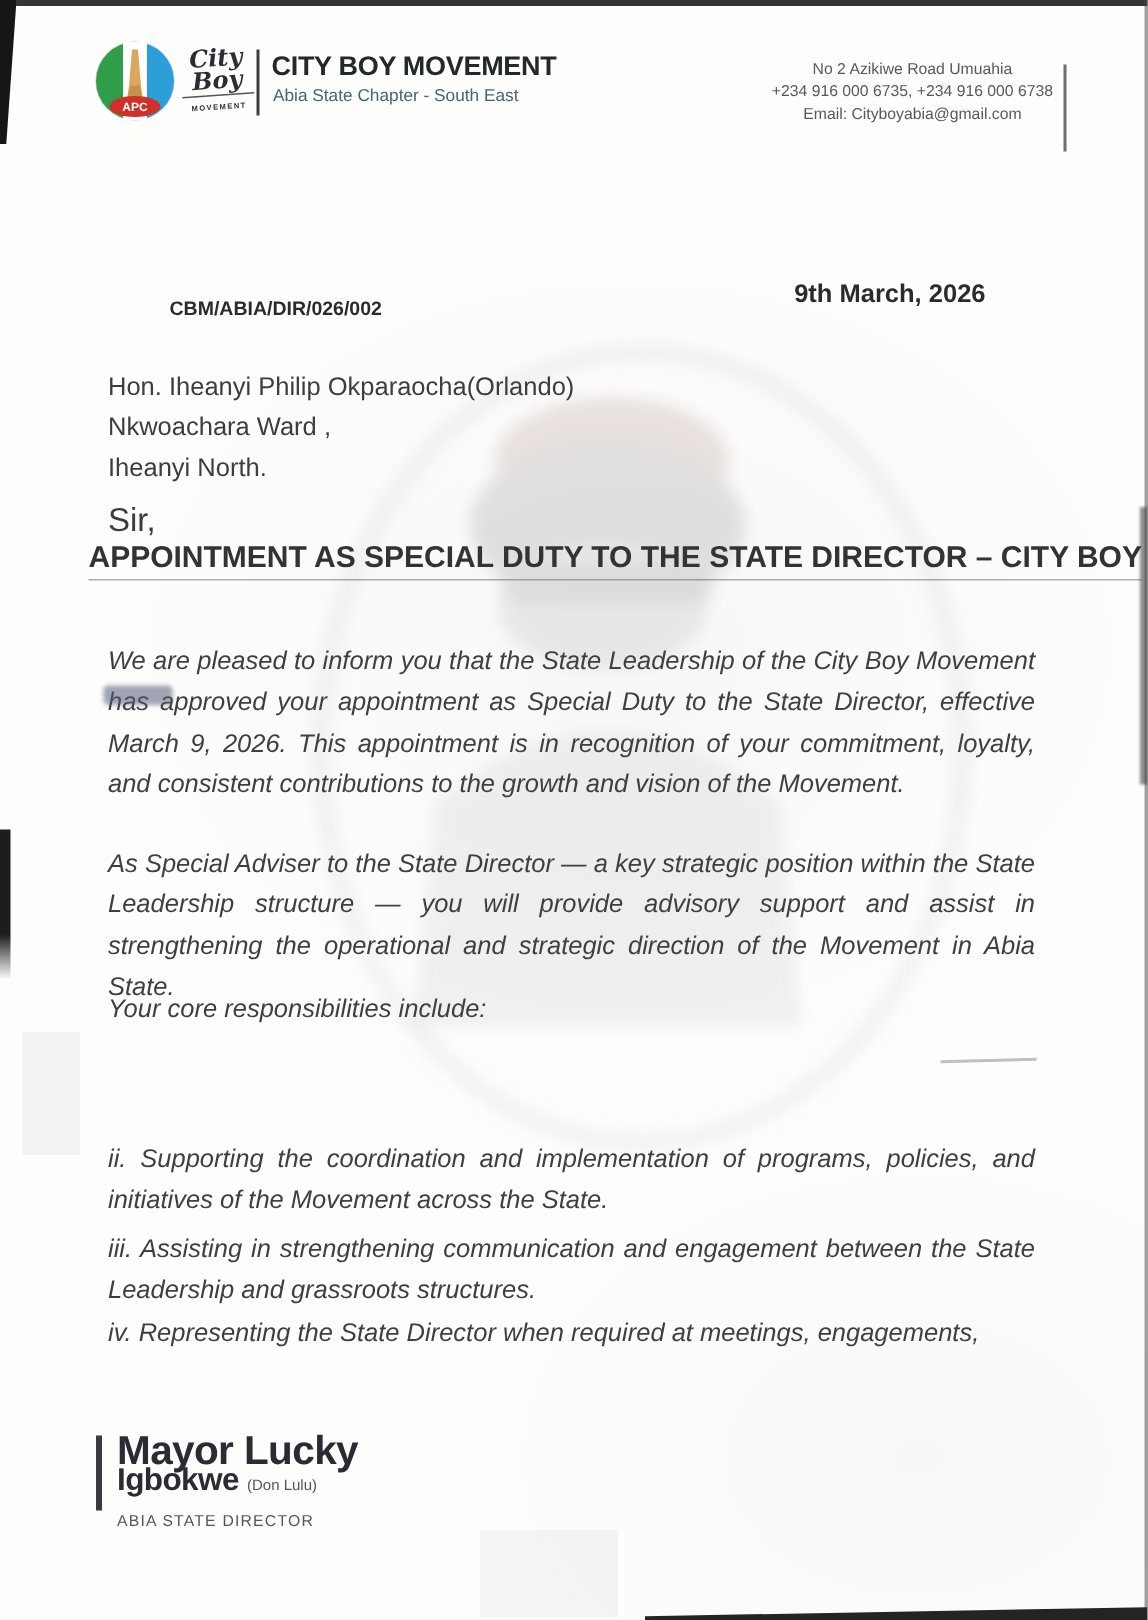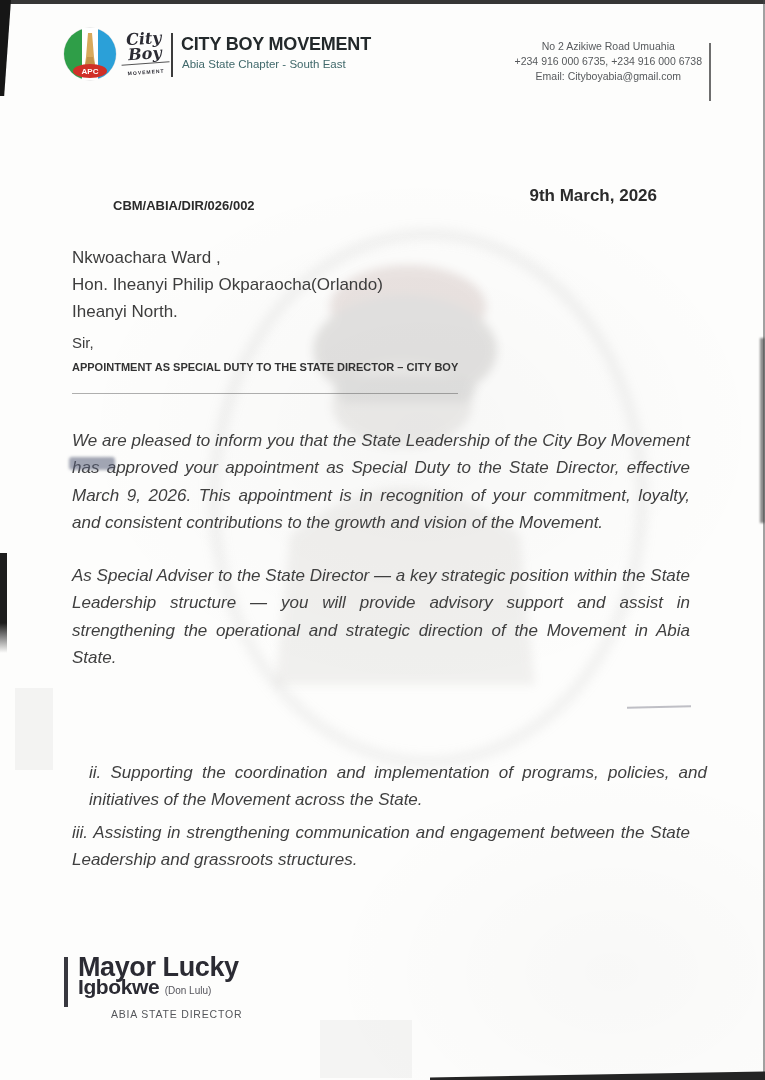--- a/index.html
+++ b/index.html
@@ -38,46 +38,46 @@
   }
   .contact{
     position:absolute;right:63px;top:39px;text-align:center;
     font-size:10.5px;line-height:15px;color:#56595c;
   }
   .contact-bar{position:absolute;right:54px;top:43px;width:2px;height:58px;background:#6e6e6e;}
   
   .ref{position:absolute;left:74px;top:198px;font-size:13px;font-weight:700;color:#2b2b2b;margin-left:39px;}
   .date{position:absolute;right:108px;top:186px;font-size:17px;font-weight:700;color:#2b2b2b;}
   .recipient{position:absolute;left:72px;top:244px;font-size:17px;line-height:27px;color:#3d3d3d;}
-  .salutation{position:absolute;left:72px;top:334px;font-size:15px;color:#3d3d3d;}
+  .salutation{position:absolute;left:72px;top:334px;font-size:22px;color:#3d3d3d;}
   .subject1{
-    position:absolute;left:72px;top:361px;
-    font-size:11px;font-weight:700;color:#333;
-    border-bottom:1px solid rgba(80,80,80,0.45);padding-bottom:20px;
+    position:absolute;left:59px;top:361px;
+    font-size:20px;font-weight:700;color:#333;
+    border-bottom:1px solid rgba(80,80,80,0.45);padding-bottom:2px;
   }
   .subject2{position:absolute;left:72px;top:397px;font-size:16.5px;font-weight:700;color:#333;}
   .para{
     position:absolute;left:72px;width:618px;
     font-size:17px;line-height:27.4px;color:#3f3f3f;
     text-align:justify;
     font-style:italic;
   }
   .p1{top:427px;}
   .p2{top:562px;}
   .intro{top:659px;text-align:left;}
   .r1{top:695px;}
-  .r2{top:759px;margin-left:17px;}
+  .r2{top:759px;}
   .r3{top:819px;}
   .r4{top:875px;text-align:left;}
   
   .sig-bar{position:absolute;left:64px;top:957px;width:4px;height:50px;background:#38383f;}
   .sig-name1{position:absolute;left:78px;top:952px;font-size:27px;font-weight:800;letter-spacing:-0.4px;color:#2b2b33;}
   .sig-name2{position:absolute;left:78px;top:975px;font-size:21px;font-weight:800;letter-spacing:-0.4px;color:#2b2b33;}
   .sig-note{font-size:10px;font-weight:400;color:#55555c;letter-spacing:0;}
-  .sig-title{position:absolute;left:78px;top:1008px;font-size:10.5px;letter-spacing:0.8px;color:#54565a;margin-left:33px;}
+  .sig-title{position:absolute;left:78px;top:1008px;font-size:10.5px;letter-spacing:0.8px;color:#54565a;}
   
   .watermark{position:absolute;left:250px;top:255px;width:310px;height:430px;
     opacity:0.14;filter:blur(5px);pointer-events:none;}
   .halo{position:absolute;left:210px;top:230px;width:420px;height:520px;border-radius:50%;
     border:8px solid rgba(160,160,160,0.18);filter:blur(6px);pointer-events:none;}
   
   .edge-top{position:absolute;left:0;top:0;width:765px;height:4px;background:#363636;}
   .edge-topleft{position:absolute;left:0;top:0;width:11px;height:96px;background:#161616;
     clip-path:polygon(0 0,100% 0,38% 100%,0 100%);}
   .edge-left-mid{position:absolute;left:0;top:553px;width:7px;height:100px;
@@ -133,33 +133,35 @@
     <div>No 2 Azikiwe Road Umuahia</div>
     <div>+234 916 000 6735, +234 916 000 6738</div>
     <div>Email: Cityboyabia@gmail.com</div>
   </div>
   <div class="contact-bar"></div>
 
   <div class="ref">CBM/ABIA/DIR/026/002</div>
   <div class="date">9th March, 2026</div>
 
   <div class="recipient">
+    <div>Hon. Iheanyi Philip Okparaocha(Orlando)</div>
     <div>Nkwoachara Ward ,</div>
-    <div>Hon. Iheanyi Philip Okparaocha(Orlando)</div>
     <div>Iheanyi North.</div>
   </div>
 
   <div class="salutation">Sir,</div>
 
   <div class="subject1">APPOINTMENT AS SPECIAL DUTY TO THE STATE DIRECTOR – CITY BOY</div>
 
   <div class="para p1">We are pleased to inform you that the State Leadership of the City Boy Movement has approved your appointment as Special Duty to the State Director, effective March 9, 2026. This appointment is in recognition of your commitment, loyalty, and consistent contributions to the growth and vision of the Movement.</div>
   <div class="para p2">As Special Adviser to the State Director — a key strategic position within the State Leadership structure — you will provide advisory support and assist in strengthening the operational and strategic direction of the Movement in Abia State.</div>
+  <div class="para intro">Your core responsibilities include:</div>
   <div class="para r2">ii. Supporting the coordination and implementation of programs, policies, and initiatives of the Movement across the State.</div>
   <div class="para r3">iii. Assisting in strengthening communication and engagement between the State Leadership and grassroots structures.</div>
+  <div class="para r4">iv. Representing the State Director when required at meetings, engagements,</div>
 
   <div class="sig-bar"></div>
   <div class="sig-name1">Mayor Lucky</div>
   <div class="sig-name2">
     <span>Igbokwe</span>
     <span class="sig-note">(Don Lulu)</span>
   </div>
   <div class="sig-title">ABIA STATE DIRECTOR</div>
 
   <div class="smudge"></div>

